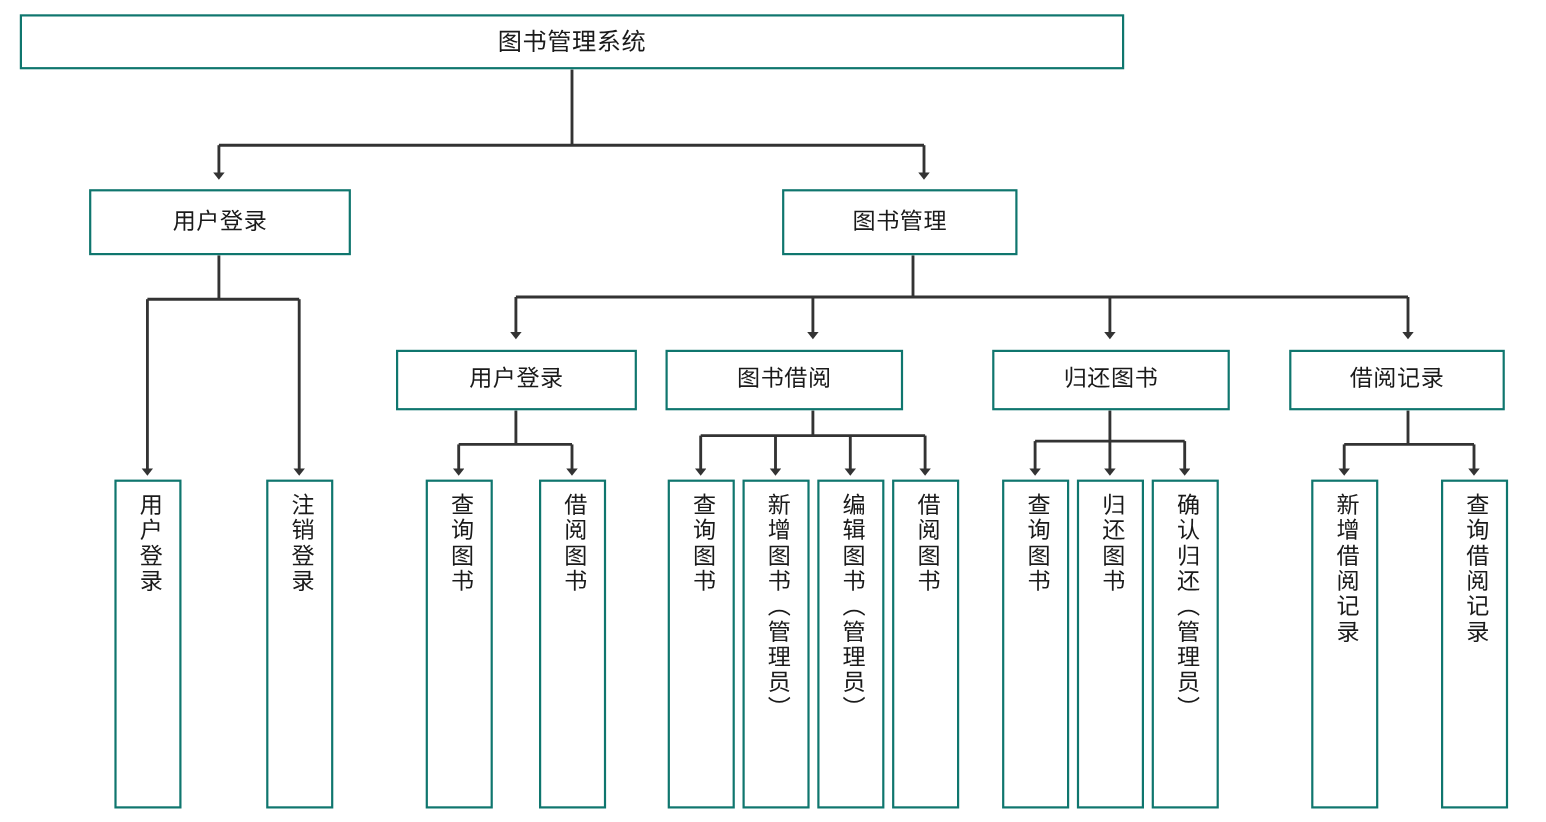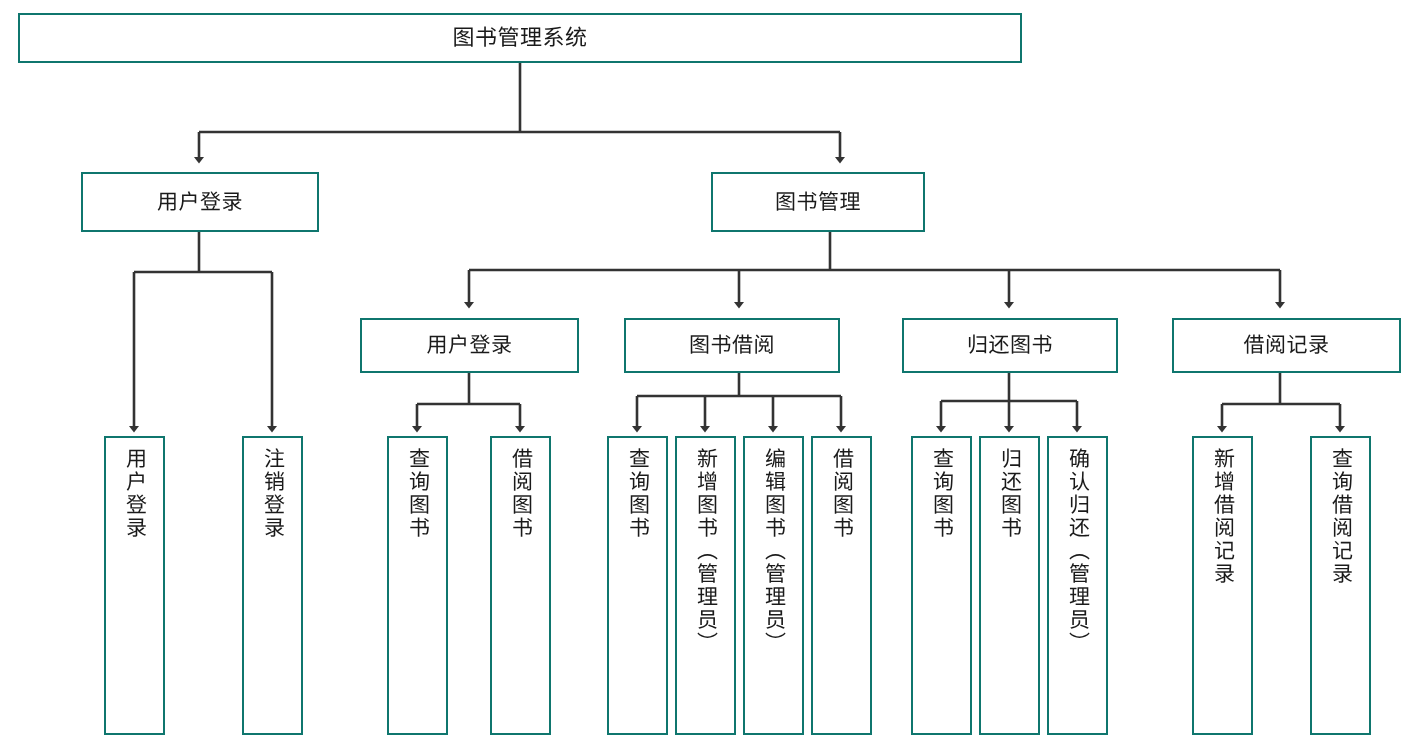--- a/index.html
+++ b/index.html
@@ -137,29 +137,29 @@
   </div>
 
   <div class="node horiz" style="left:711px; top:172px; width:214px; height:60px;">
     <span class="node-label">图书管理</span>
   </div>
 
   <div class="node horiz" style="left:360px; top:318px; width:219px; height:55px;">
     <span class="node-label">用户登录</span>
   </div>
 
-  <div class="node horiz" style="left:624px; top:318px; width:216px; height:55px;">
+  <div class="node horiz" style="left:605px; top:318px; width:216px; height:55px;">
     <span class="node-label">图书借阅</span>
   </div>
 
   <div class="node horiz" style="left:902px; top:318px; width:216px; height:55px;">
     <span class="node-label">归还图书</span>
   </div>
 
-  <div class="node horiz" style="left:1172px; top:318px; width:229px; height:55px;">
+  <div class="node horiz" style="left:1172px; top:318px; width:196px; height:55px;">
     <span class="node-label">借阅记录</span>
   </div>
 
   <div class="node vert" style="left:104px; top:436px; width:61px; height:299px;">
     <span class="node-label">用户登录</span>
   </div>
 
   <div class="node vert" style="left:242px; top:436px; width:61px; height:299px;">
     <span class="node-label">注销登录</span>
   </div>

